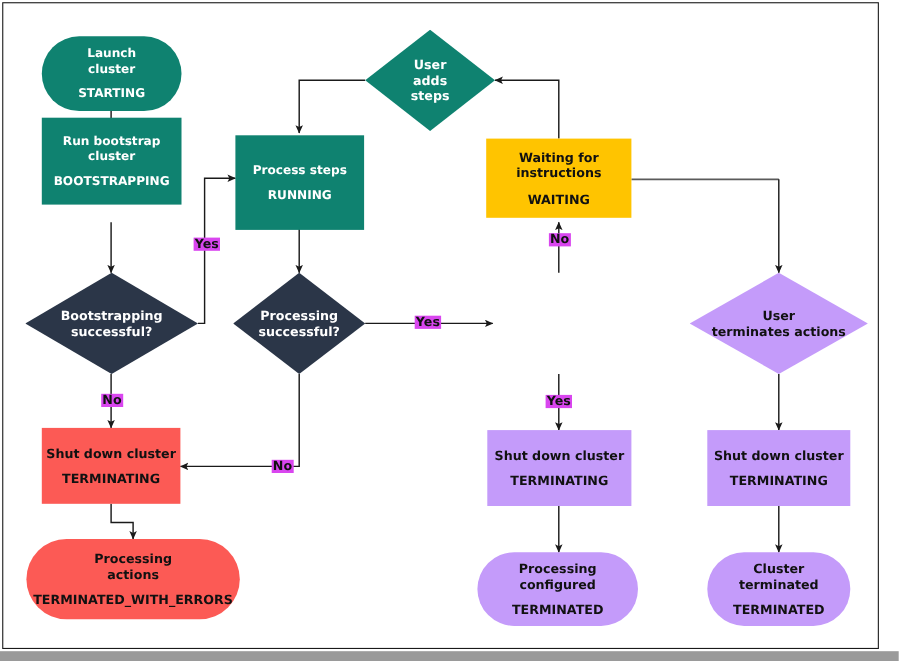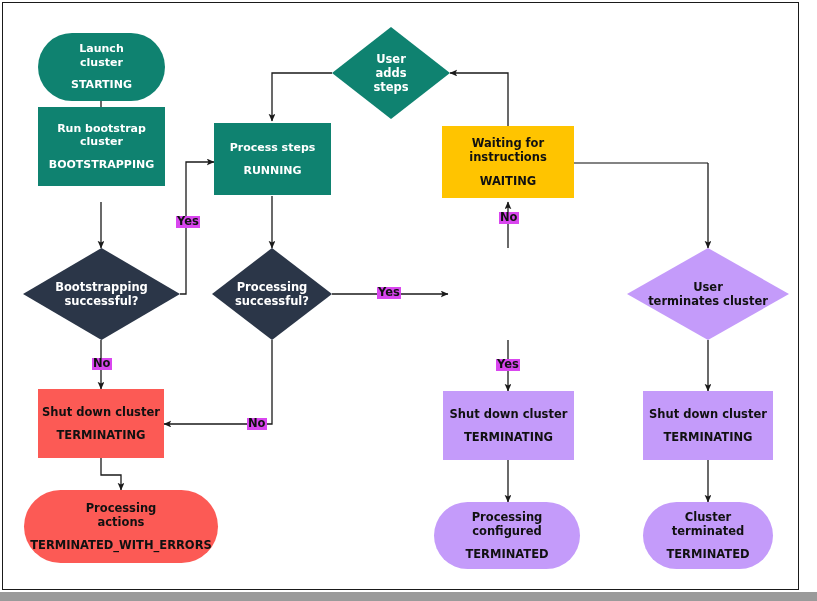--- a/index.html
+++ b/index.html
@@ -181,21 +181,21 @@
     <span class="state">TERMINATED_WITH_ERRORS</span>
   </div>
 
   <div class="node diamond f12 c-dark" style="left:332px; top:27px; width:118px; height:92px;">
     <svg class="dshape" viewBox="0 0 118 92" preserveAspectRatio="none">
       <polygon points="59,0 118,46 59,92 0,46" fill="#0f8270"></polygon>
     </svg>
     <span class="dlabel"><span>User</span><br><span>adds</span><br><span>steps</span></span>
   </div>
 
-  <div class="node rect c-green f13" style="left:214px; top:123px; width:117px; height:72px;">
+  <div class="node rect c-green f13" style="left:214px; top:123px; width:117px; height:86px;">
     <span class="title">Process steps</span>
     <span class="state">RUNNING</span>
   </div>
 
   <div class="node diamond f12 c-dark" style="left:212px; top:248px; width:120px; height:92px;">
     <svg class="dshape" viewBox="0 0 120 92" preserveAspectRatio="none">
       <polygon points="60,0 120,46 60,92 0,46" fill="#2b3648"></polygon>
     </svg>
     <span class="dlabel"><span>Processing</span><br><span>successful?</span></span>
   </div>
@@ -213,21 +213,21 @@
 
   <div class="node stadium c-purple f12" style="left:434px; top:502px; width:146px; height:67px;">
     <span class="title"><span>Processing</span><br><span>configured</span></span>
     <span class="state">TERMINATED</span>
   </div>
 
   <div class="node diamond f12" style="left:627px; top:248px; width:162px; height:92px; color:#111111;">
     <svg class="dshape" viewBox="0 0 162 92" preserveAspectRatio="none">
       <polygon points="81,0 162,46 81,92 0,46" fill="#c49bfa"></polygon>
     </svg>
-    <span class="dlabel"><span>User</span><br><span>terminates cluster</span></span>
+    <span class="dlabel"><span>User</span><br><span>terminates actions</span></span>
   </div>
 
   <div class="node rect c-purple f12" style="left:643px; top:391px; width:130px; height:69px;">
     <span class="title">Shut down cluster</span>
     <span class="state">TERMINATING</span>
   </div>
 
   <div class="node stadium c-purple f12" style="left:643px; top:502px; width:130px; height:67px;">
     <span class="title"><span>Cluster</span><br><span>terminated</span></span>
     <span class="state">TERMINATED</span>

